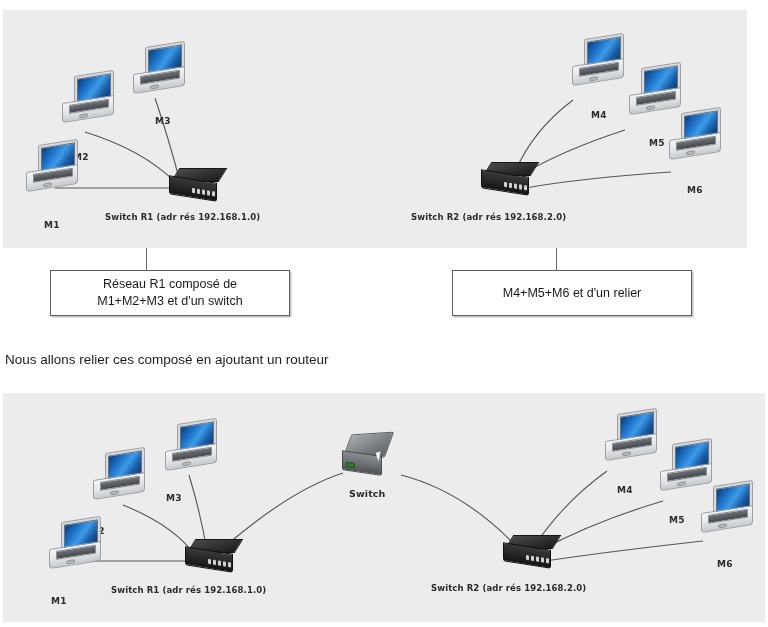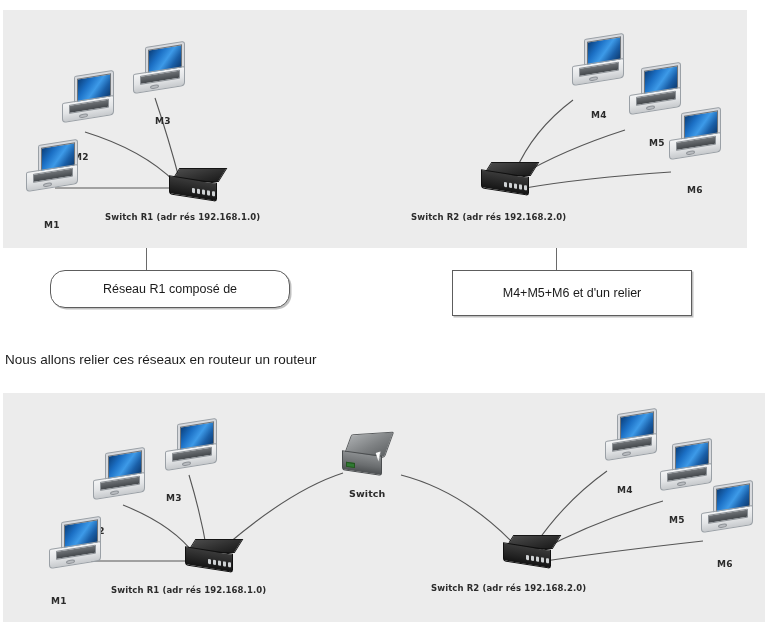--- a/index.html
+++ b/index.html
@@ -280,30 +280,31 @@
               <i></i>
           </div>
         </div>
       </div>
     </div>
     <div class="slabel" style="left:408px; top:202px;">Switch R2 (adr rés 192.168.2.0)</div>
 
   </div>
 
   <div class="connector" style="left:146px; top:248px; height:22px;"></div>
-  <div class="caption-box" style="left:50px; top:270px; width:240px; height:38px;border-radius:15px;">
+  <div class="caption-box" style="left:50px; top:270px; width:240px; height:46px;">
     <div>Réseau R1 composé de</div>
+    <div>M1+M2+M3 et d'un switch</div>
   </div>
 
   <div class="connector" style="left:556px; top:248px; height:22px;"></div>
   <div class="caption-box" style="left:452px; top:270px; width:240px; height:46px;">
     <div>M4+M5+M6 et d'un relier</div>
   </div>
 
-  <div id="body-text">Nous allons relier ces réseaux en routeur un routeur</div>
+  <div id="body-text">Nous allons relier ces composé en ajoutant un routeur</div>
 
   <div class="panel" id="panel-bottom">
 
     <svg class="links" viewBox="0 0 762 229" preserveAspectRatio="none">
       <g fill="none" stroke="#555555" stroke-width="1.1">
 
         <path d="M 88 168 L 188 168"></path>
         <path d="M 120 112 Q 170 132 192 162"></path>
         <path d="M 186 82  Q 198 122 204 158"></path>
 

